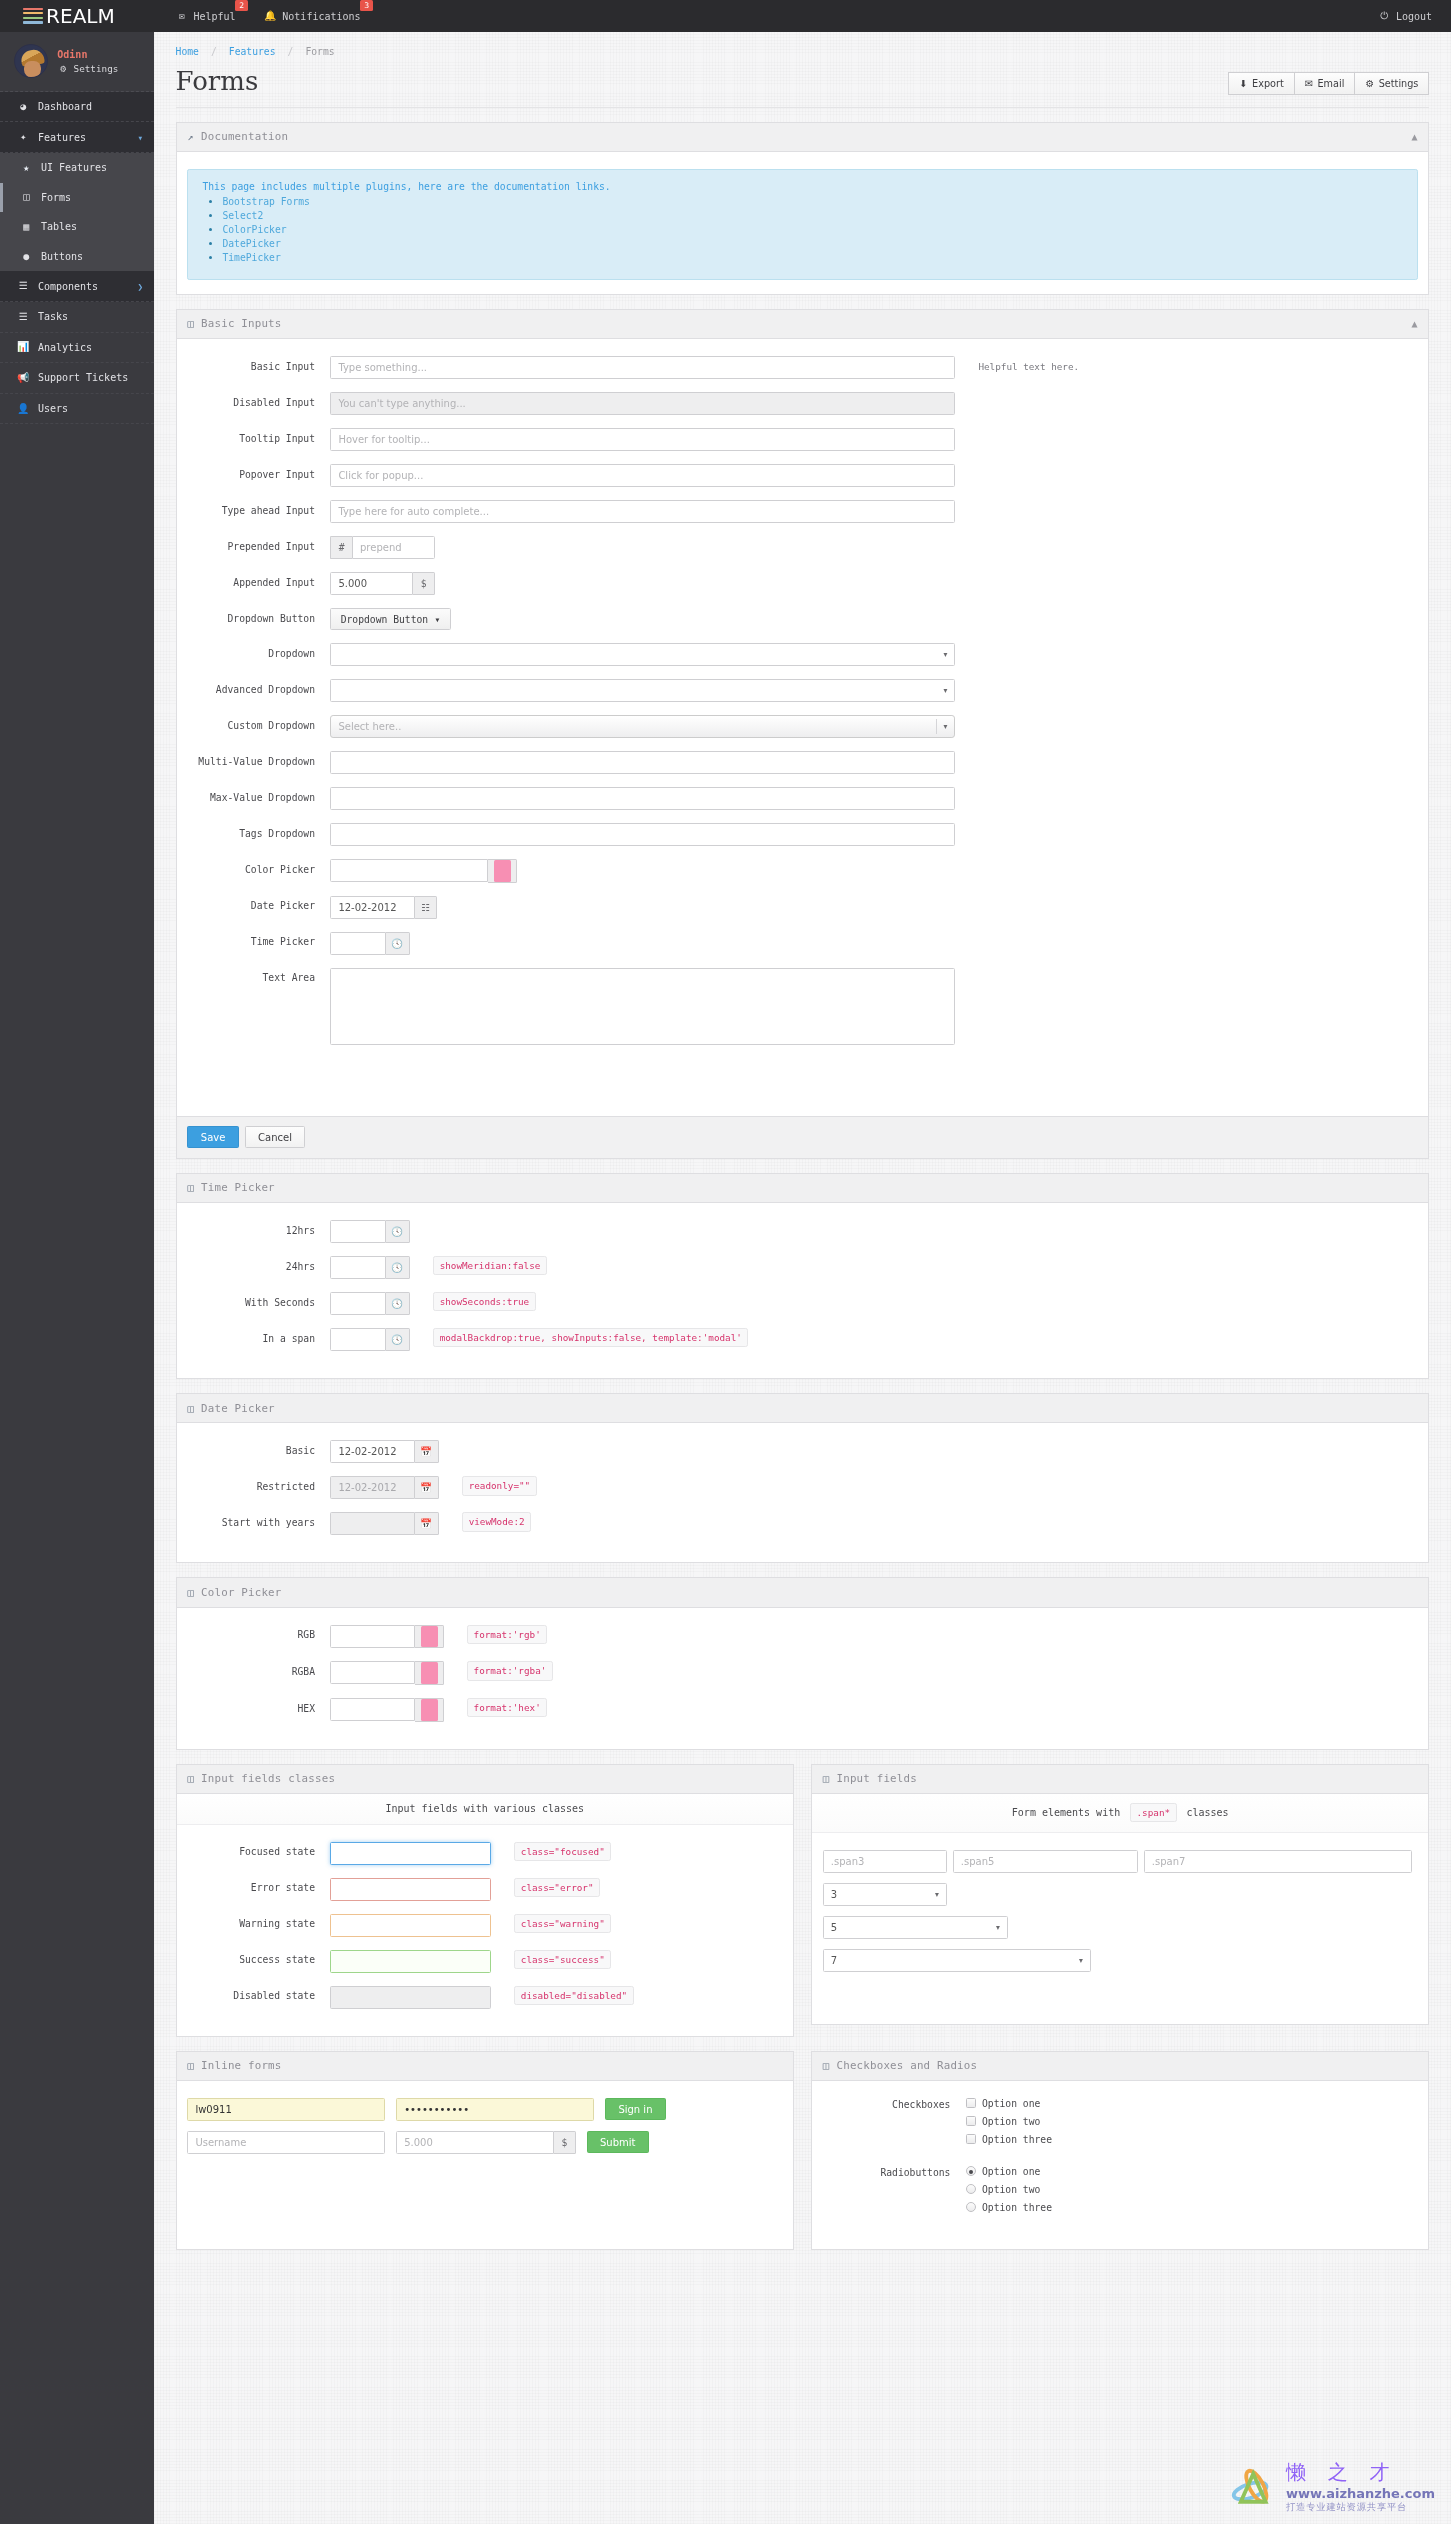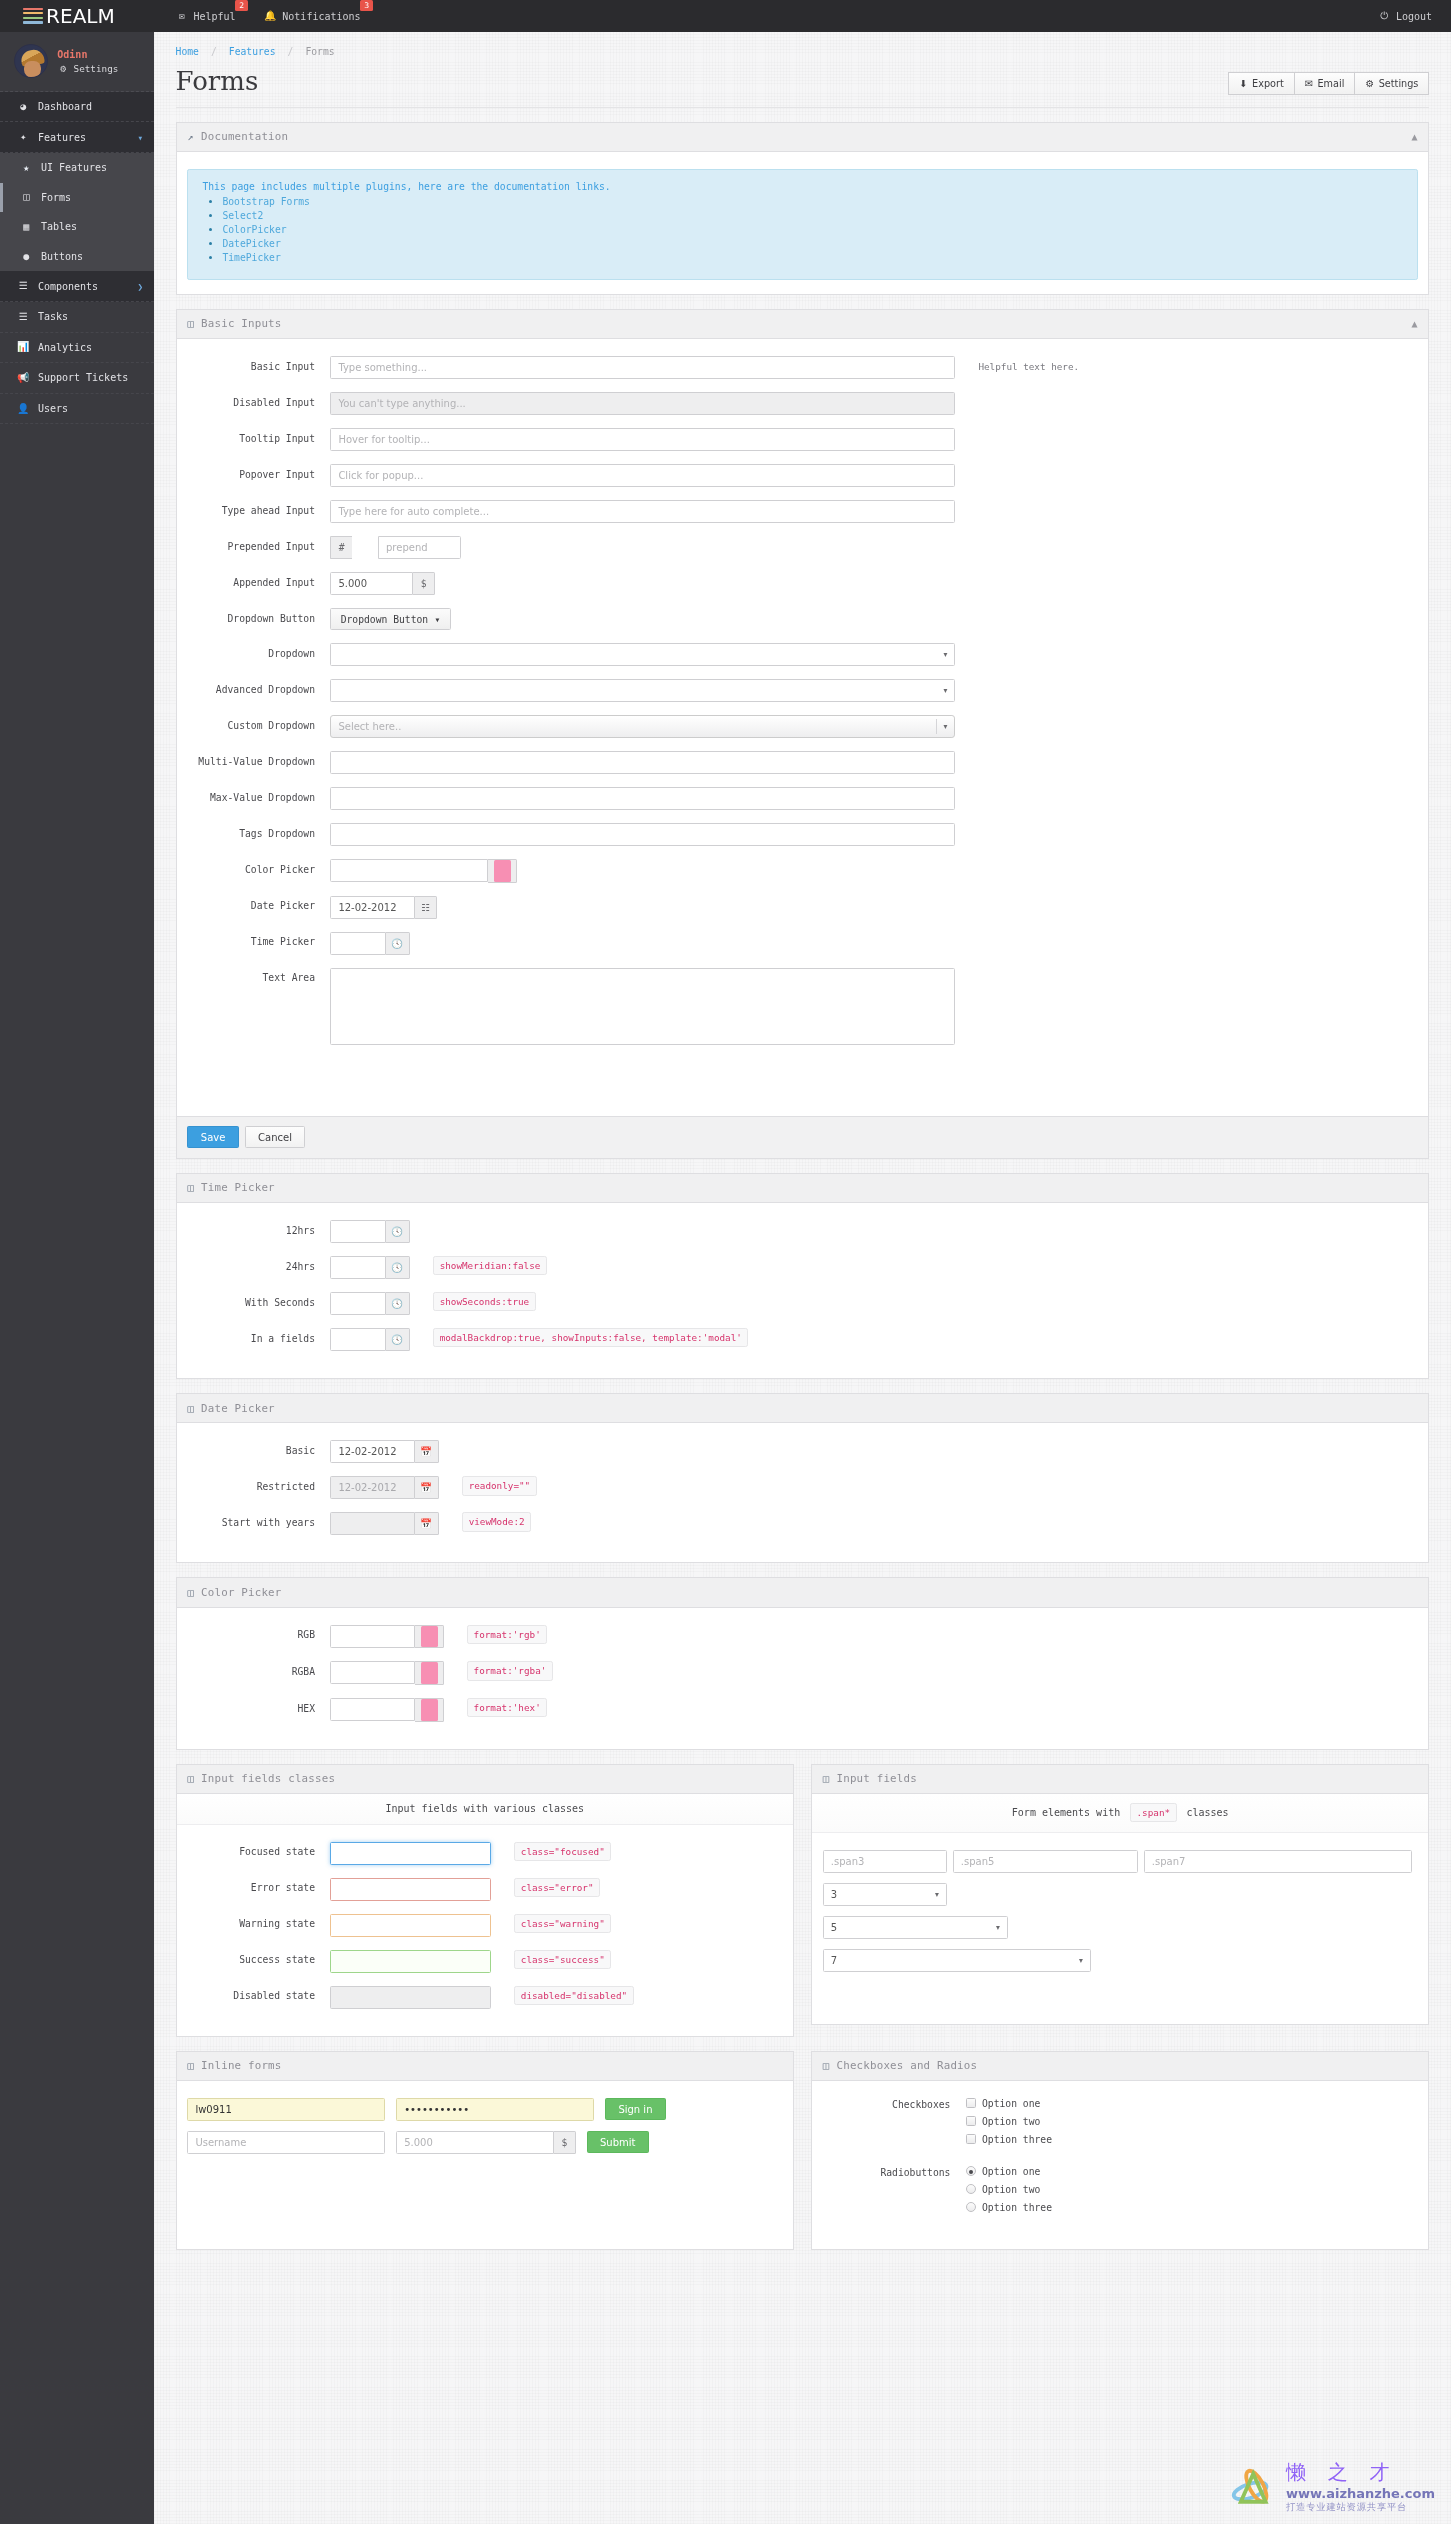--- a/index.html
+++ b/index.html
@@ -148,21 +148,21 @@
 
   .inp-group{ display:flex; align-items:stretch; }
   .addon{
     background:#eeeeef; border:0.8px solid #cfcfd2; display:flex; align-items:center;
     justify-content:center; min-width:21.6px; padding:0 5.4px; font-size:9.7px; color:#6a6a6e;
   }
   .inp-group .inp{ border-radius:0; }
   .inp-group .addon:first-child{ border-right:none; border-radius:1.5px 0 0 1.5px; }
   .inp-group .addon:last-child{ border-left:none; border-radius:0 1.5px 1.5px 0; }
   .inp-group .inp:first-child{ border-radius:1.5px 0 0 1.5px; }
-  .inp-group .inp:last-child{ border-radius:0 1.5px 1.5px 0;margin-left:26px; }
+  .inp-group .inp:last-child{ border-radius:0 1.5px 1.5px 0; }
 
   .btn-dd{
     background:linear-gradient(#fbfbfb,#efefef); border:0.8px solid #cfcfd2;
     padding:4.6px 9.3px; font-size:9.7px; color:#3e3e42; border-radius:1.5px;
     display:flex; align-items:center; gap:6.2px; cursor:pointer;
   }
   .sel{
     height:23px; border:0.8px solid #cfcfd2; background:#fff; border-radius:1.5px;
     padding:3.1px 7px; font-size:10px; color:#555; width:625px;
     display:flex; align-items:center; font-family:"DejaVu Sans", sans-serif;
@@ -602,21 +602,21 @@
           <div class="flabel">With Seconds</div>
           <div class="fctl">
             <div class="inp-group">
               <input class="inp" style="width: 56px;">
               <span class="addon">🕓</span>
             </div>
             <span class="code">showSeconds:true</span>
           </div>
         </div>
         <div class="frow">
-          <div class="flabel">In a fields</div>
+          <div class="flabel">In a span</div>
           <div class="fctl">
             <div class="inp-group">
               <input class="inp" style="width: 56px;">
               <span class="addon">🕓</span>
             </div>
             <span class="code">modalBackdrop:true, showInputs:false, template:'modal'</span>
           </div>
         </div>
       </div>
     </div>

